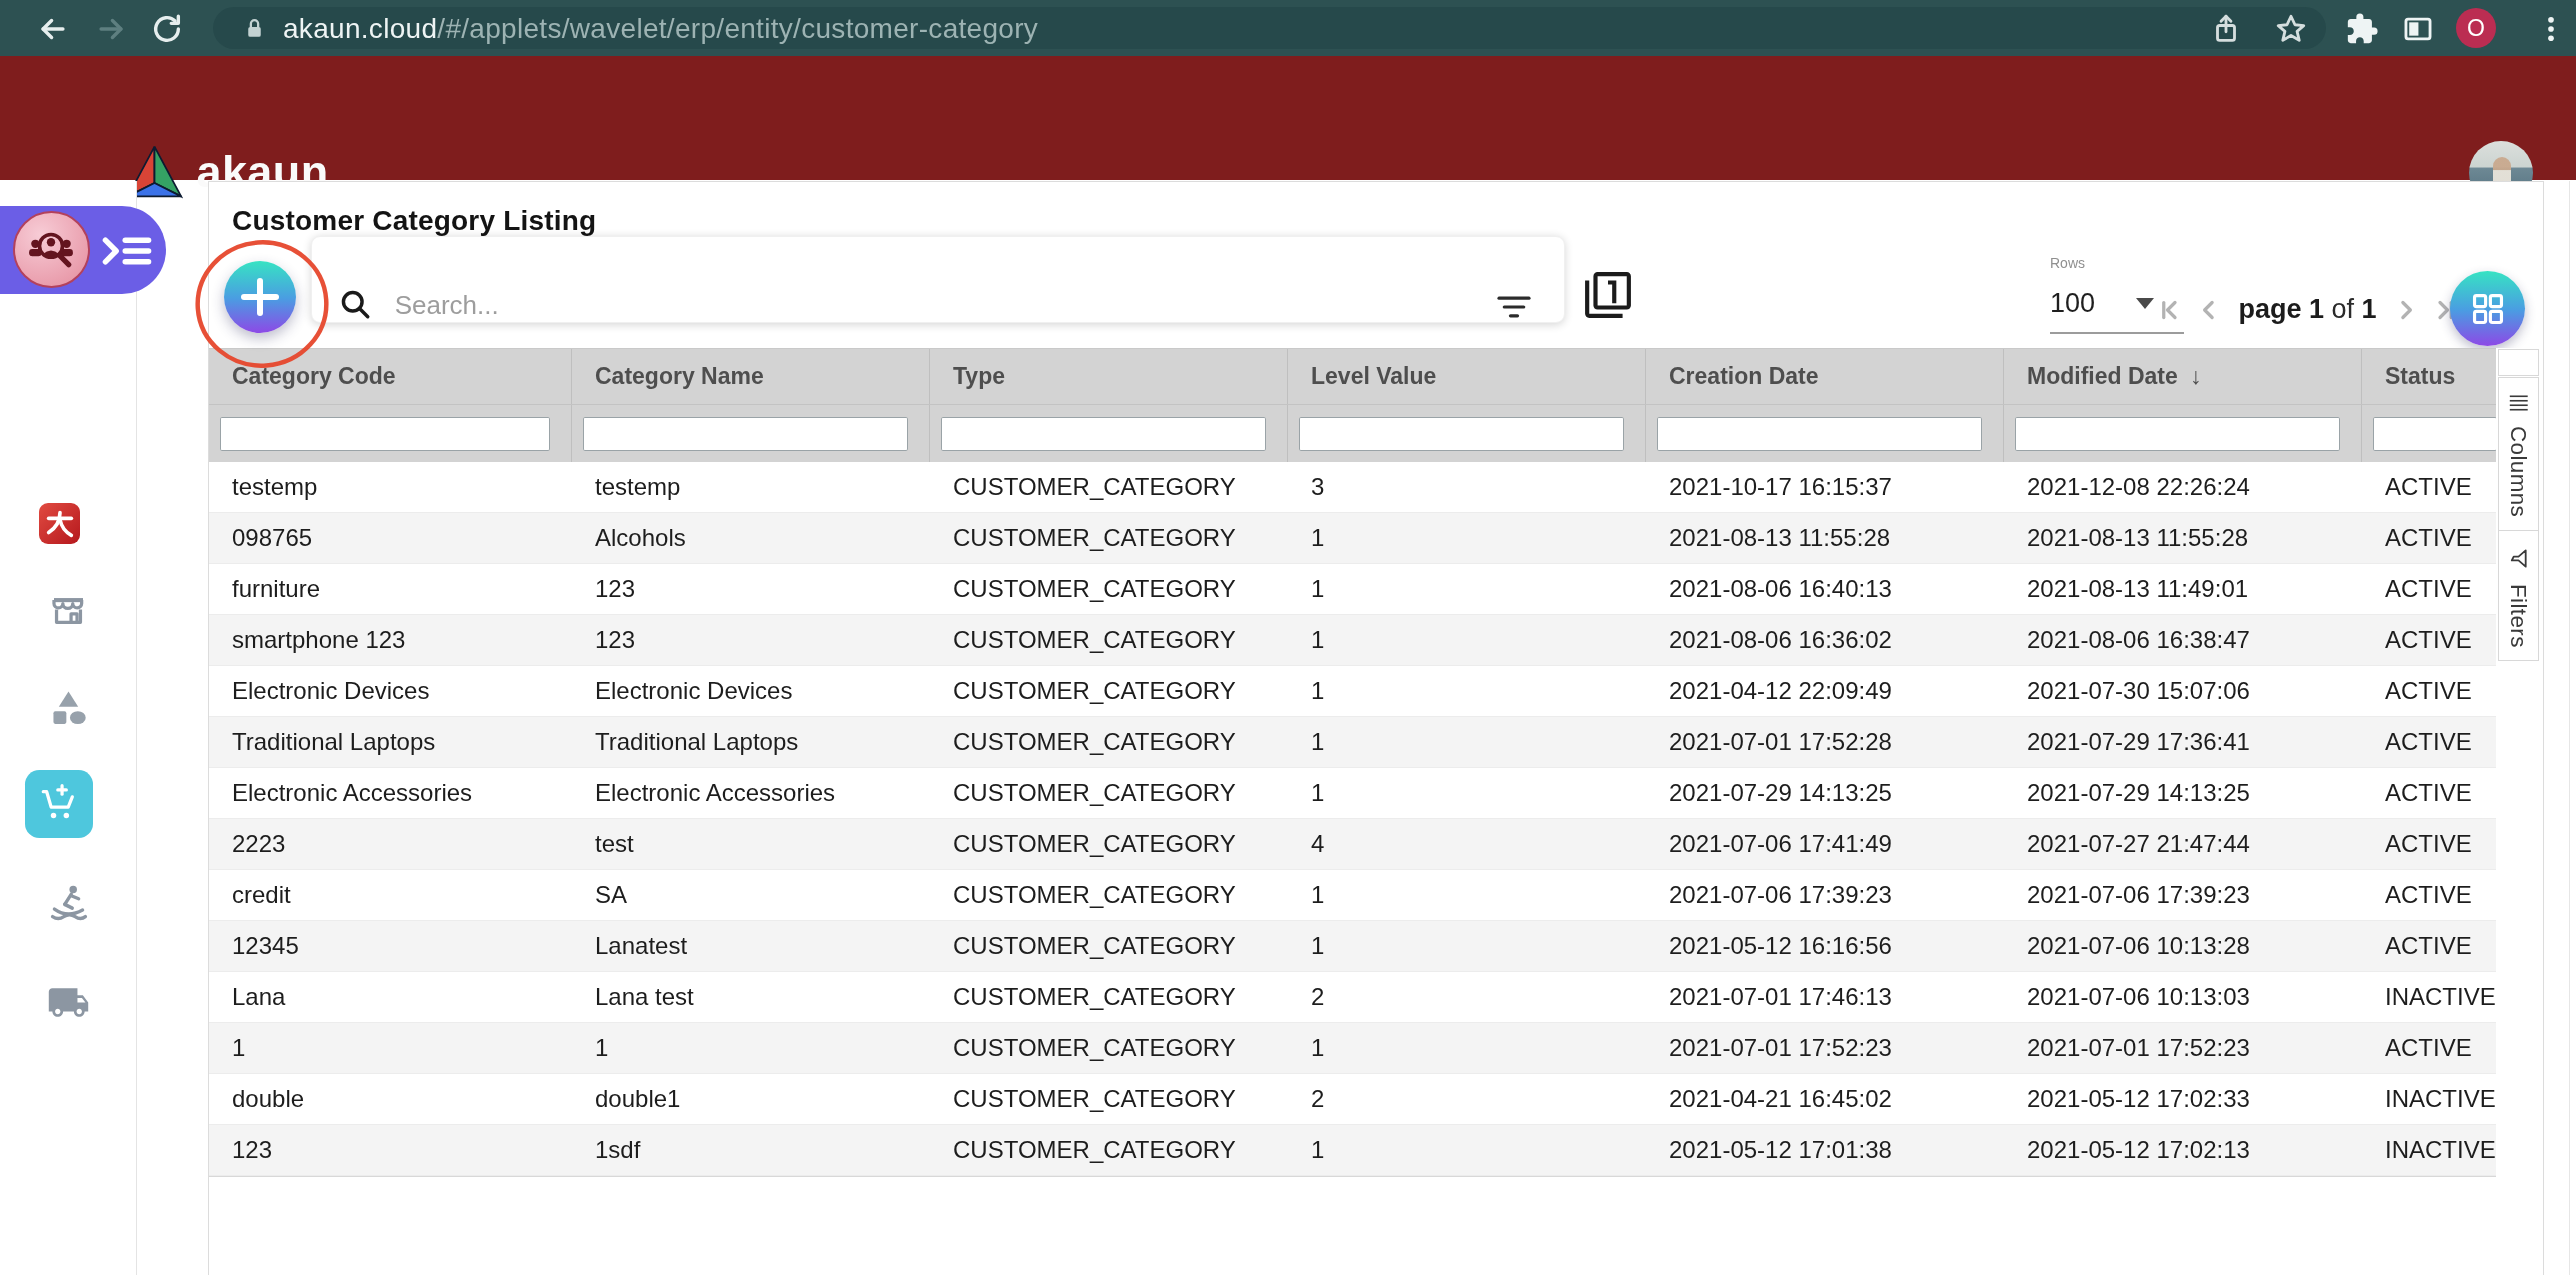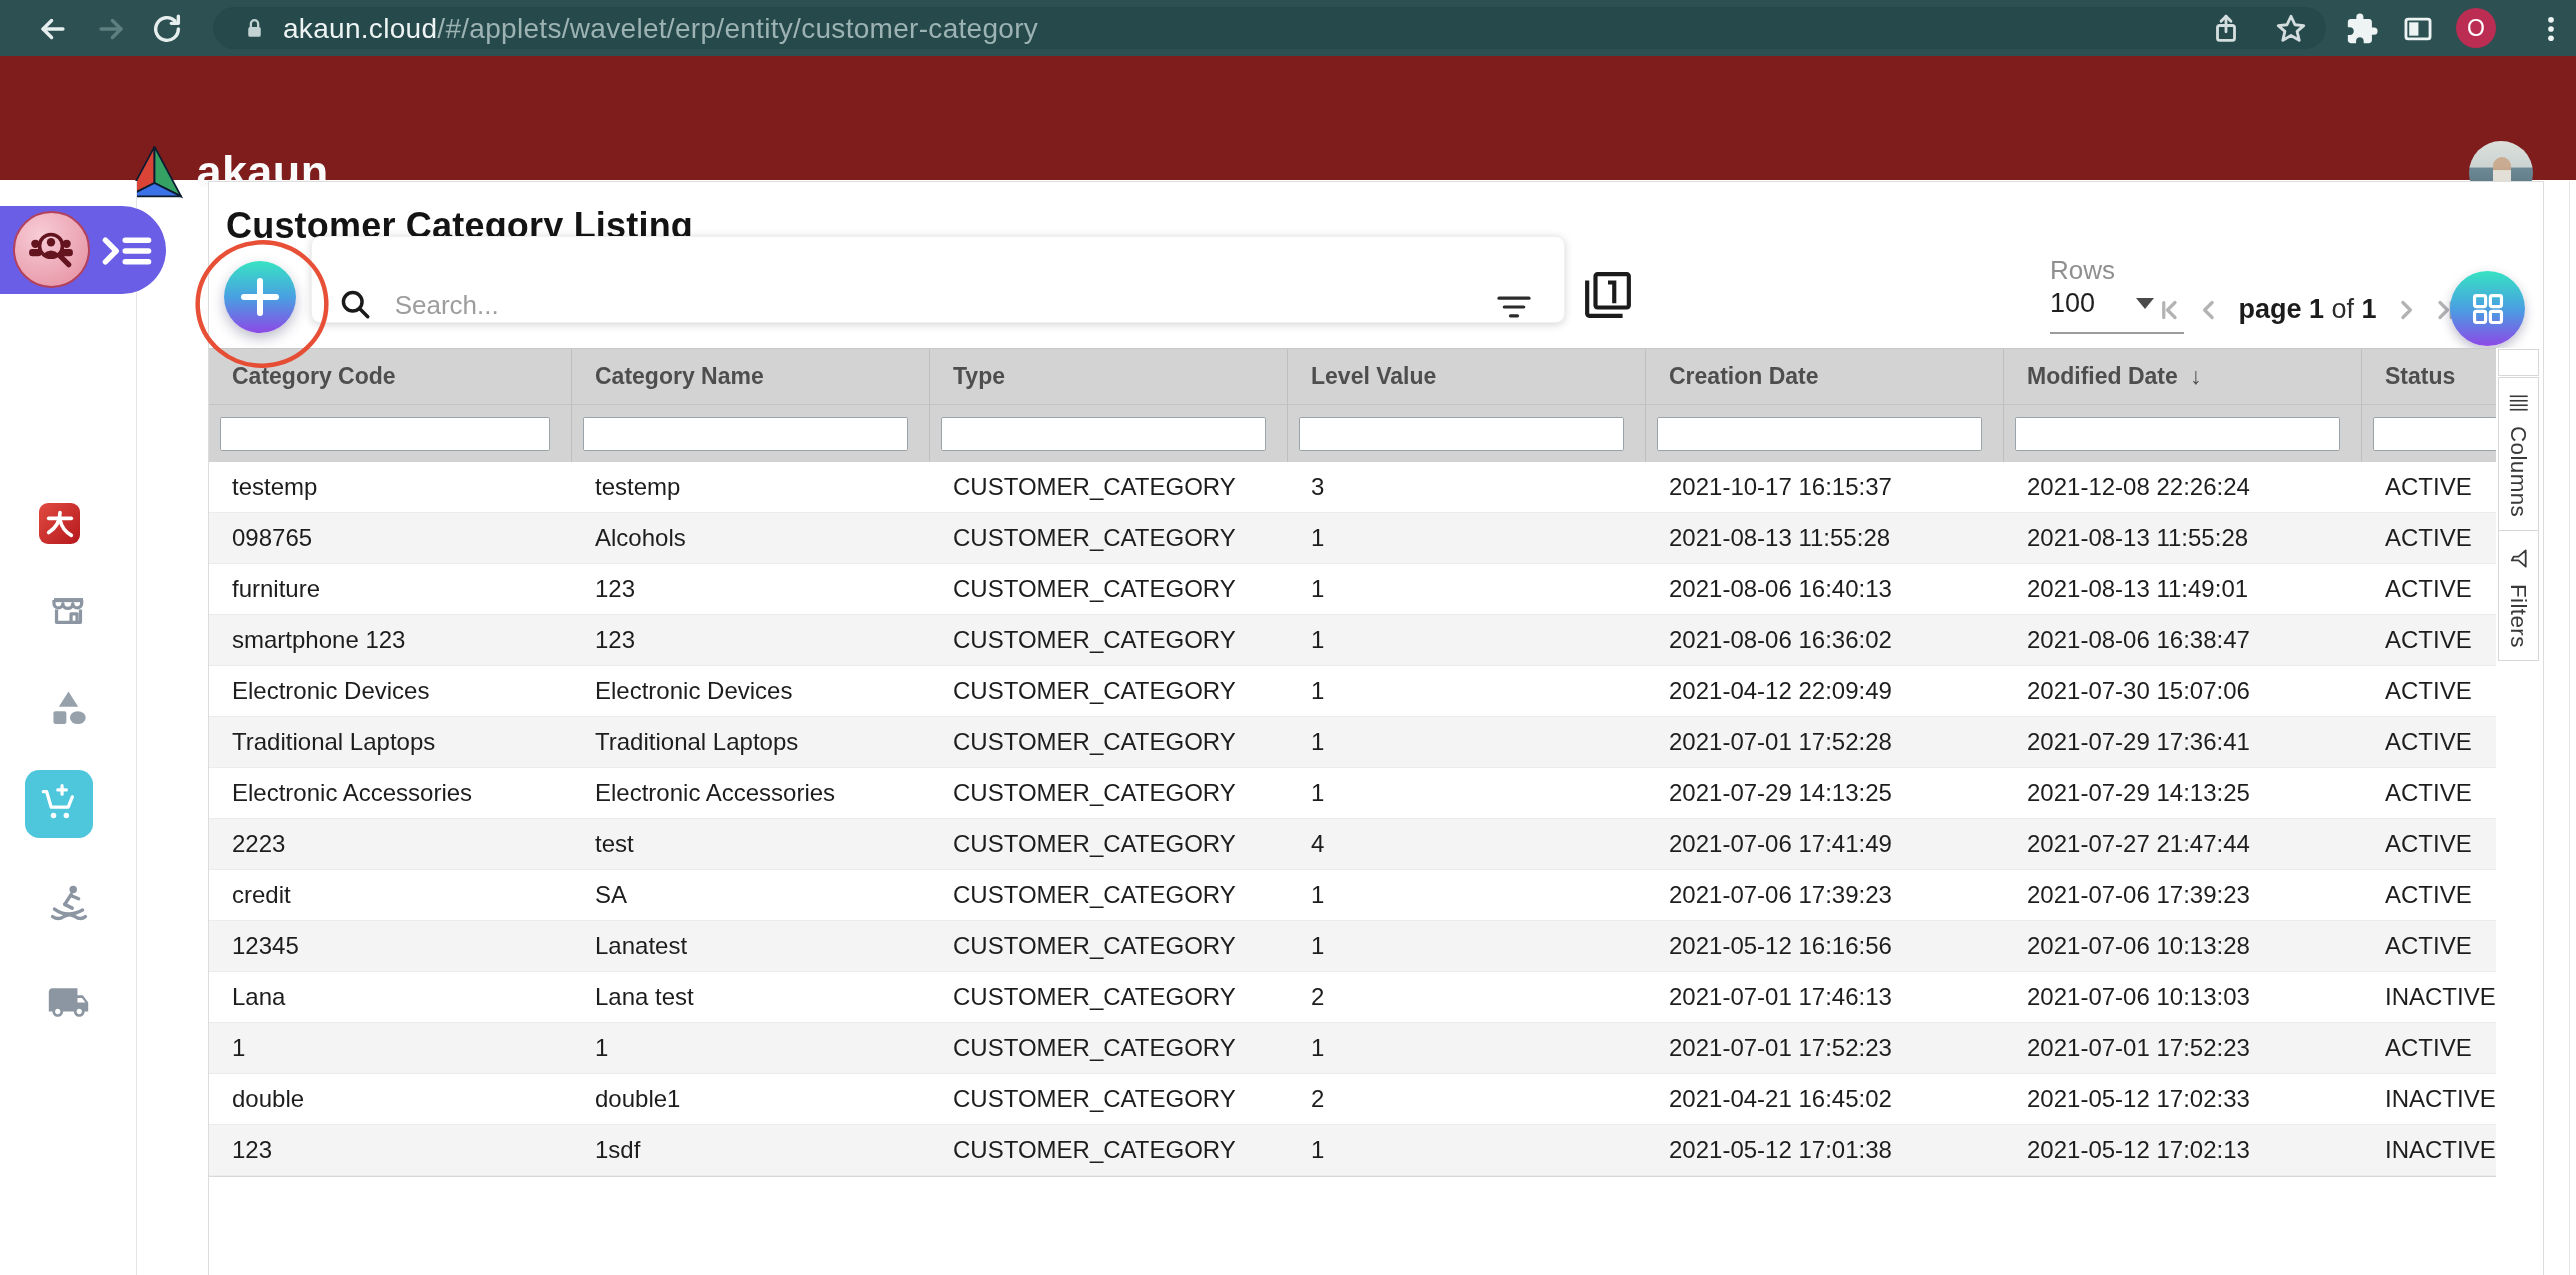--- a/index.html
+++ b/index.html
@@ -41,38 +41,38 @@
 
   #module-pill{left:0;top:206px;width:166px;height:88px;background:#6b5ee6;border-radius:0 44px 44px 0;z-index:8;}
   #crm-circle{left:12.5px;top:4.5px;width:73px;height:73px;border-radius:50%;border:2.7px solid #b3415c;
     background:radial-gradient(circle at 35% 30%,#f7ccd6,#ea9fae 70%,#e18d9e);
     display:flex;align-items:center;justify-content:center;}
   #menu-open{left:100px;top:27px;}
 
   
   #card{left:208px;top:181px;width:2334px;height:1095px;background:#fff;
     border-top:0.9px solid #dcdcdc;border-left:0.9px solid #dcdcdc;border-right:0.9px solid #dcdcdc;}
-  #page-title{left:17px;top:23px;font-size:36px;font-weight:700;color:#141414;letter-spacing:0.2px;}
+  #page-title{left:23px;top:23px;font-size:28px;font-weight:700;color:#141414;letter-spacing:0.2px;}
 
   #add-button{left:15px;top:79px;width:72px;height:72px;border-radius:50%;
     background:linear-gradient(180deg,#37e3c3 0%,#4a9de2 52%,#8d49e6 100%);
     box-shadow:0 5.4px 12.5px rgba(40,40,90,.30);z-index:4;}
   #add-button .bar{position:absolute;background:#fff;border-radius:3.6px;}
   #add-button .h{left:17px;top:33px;width:38px;height:6.3px;}
   #add-button .v{left:33px;top:17px;width:6.3px;height:38px;}
   #annotation-ellipse{left:-17px;top:55px;z-index:5;pointer-events:none;}
 
   #search-bar{left:102px;top:54px;width:1252px;height:85px;border-radius:9px;background:#fff;
     border:0.9px solid #f0f0f0;box-shadow:0 1.8px 9px rgba(0,0,0,.16);display:flex;align-items:flex-end;}
   #search-input{border:none;outline:none;flex:1;font-size:26px;color:#333;background:transparent;
     font-family:"Liberation Sans","DejaVu Sans",sans-serif;}
   #search-input::placeholder{color:#9d9d9d;}
   #dense-filter-icon{left:1374px;top:88px;}
 
-  .rows-label{left:1841px;top:73px;font-size:26px;color:#8f8f8f;text-align:right;}
+  .rows-label{left:1841px;top:73px;font-size:14px;color:#8f8f8f;text-align:right;}
   #rows-select{left:1841px;top:102px;width:134px;height:38px;display:flex;align-items:center;}
   #rows-value{font-size:27px;color:#1f1f1f;}
   #rows-caret{position:absolute;left:86px;top:14.3px;width:0;height:0;
     border-left:9.8px solid transparent;border-right:9.8px solid transparent;border-top:11.6px solid #4a4a4a;}
   #rows-underline{left:1841px;top:150px;width:134px;height:1.8px;background:#9c9c9c;}
 
   #paginator{left:1946px;top:106px;height:43px;display:flex;align-items:center;gap:9px;}
   #page-info{font-size:27px;color:#1c1c1c;margin:0 5.4px;white-space:nowrap;}
   #page-info .b{font-weight:700;}
   #page-info .m{font-weight:500;color:#2b2b2b;}

